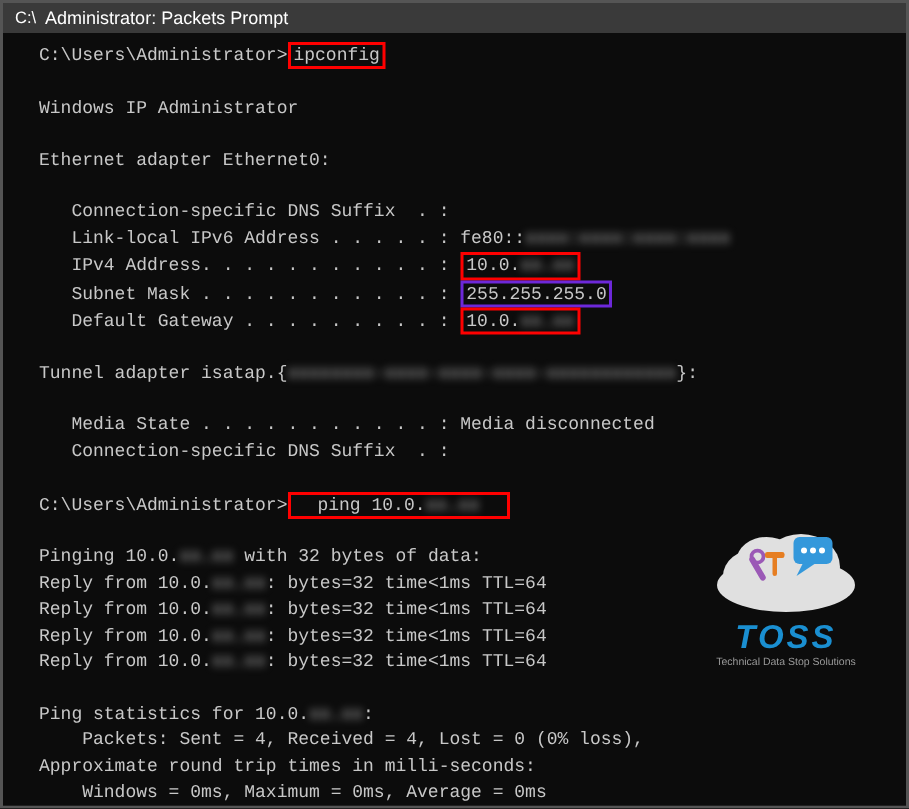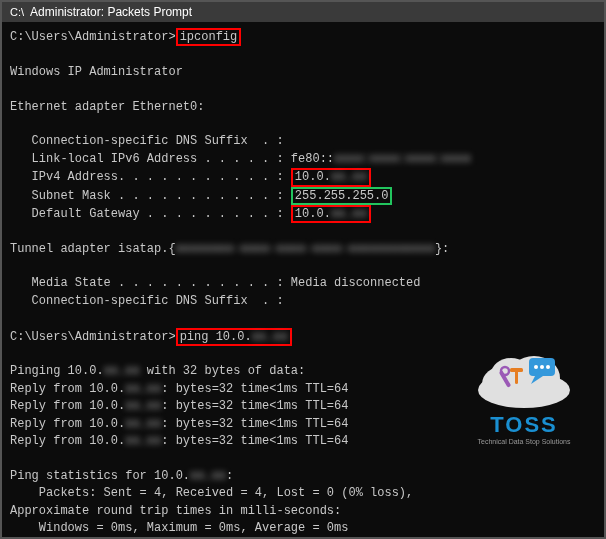--- a/index.html
+++ b/index.html
@@ -38,20 +38,21 @@
       flex: 1;
       padding: 6px 8px;
       overflow: hidden;
       position: relative;
     }
 
     .line {
       line-height: 1.45;
       white-space: pre;
       color: #c8c8c8;
+      margin-left: 16px;
     }
 
     
     .logo-area {
       position: absolute;
       right: 10px;
       bottom: 90px;
       width: 140px;
       height: 100px;
       display: flex;
@@ -60,20 +61,21 @@
       justify-content: center;
     }
 
     .toss-text {
       font-family: Arial, sans-serif;
       font-size: 22px;
       font-weight: bold;
       color: #1a8fd1;
       letter-spacing: 2px;
       margin-top: 2px;
+      font-style: italic;
     }
 
     .toss-subtext {
       font-family: Arial, sans-serif;
       font-size: 7px;
       color: #999;
       text-align: center;
       line-height: 1.2;
     }
 
@@ -97,32 +99,32 @@
     <div class="line">&nbsp;</div>
     <div class="line">Windows IP Administrator</div>
     <div class="line">&nbsp;</div>
     <div class="line">Ethernet adapter Ethernet0:</div>
     <div class="line">&nbsp;</div>
     <div class="line">   Connection-specific DNS Suffix  . :</div>
     <div class="line">   Link-local IPv6 Address . . . . . : fe80::<span class="blurred">xxxx:xxxx:xxxx:xxxx</span></div>
 
     <div class="line">   IPv4 Address. . . . . . . . . . . : <span style="border:2px solid red; padding:0 2px; display:inline-block; line-height:1.2;">10.0.<span class="blurred">xx.xx</span></span></div>
 
-    <div class="line">   Subnet Mask . . . . . . . . . . . : <span style="border:2px solid #22c55e; padding:0 2px; display:inline-block; line-height:1.2;">255.255.255.0</span></div>
+    <div class="line">   Subnet Mask . . . . . . . . . . . : <span style="border:2px solid #6d28d9; padding:0 2px; display:inline-block; line-height:1.2;">255.255.255.0</span></div>
 
     <div class="line">   Default Gateway . . . . . . . . . : <span style="border:2px solid red; padding:0 2px; display:inline-block; line-height:1.2;">10.0.<span class="blurred">xx.xx</span></span></div>
 
     <div class="line">&nbsp;</div>
     <div class="line">Tunnel adapter isatap.{<span class="blurred">xxxxxxxx-xxxx-xxxx-xxxx-xxxxxxxxxxxx</span>}:</div>
     <div class="line">&nbsp;</div>
     <div class="line">   Media State . . . . . . . . . . . : Media disconnected</div>
     <div class="line">   Connection-specific DNS Suffix  . :</div>
     <div class="line">&nbsp;</div>
 
-    <div class="line">C:\Users\Administrator&gt;<span style="border:2px solid red; padding:0 2px; display:inline-block; line-height:1.2;">ping 10.0.<span class="blurred">xx.xx</span></span></div>
+    <div class="line">C:\Users\Administrator&gt;<span style="border:2px solid red; padding:0 18px; display:inline-block; line-height:1.2;">ping 10.0.<span class="blurred">xx.xx</span></span></div>
 
     <div class="line">&nbsp;</div>
     <div class="line">Pinging 10.0.<span class="blurred">xx.xx</span> with 32 bytes of data:</div>
     <div class="line">Reply from 10.0.<span class="blurred">xx.xx</span>: bytes=32 time&lt;1ms TTL=64</div>
     <div class="line">Reply from 10.0.<span class="blurred">xx.xx</span>: bytes=32 time&lt;1ms TTL=64</div>
     <div class="line">Reply from 10.0.<span class="blurred">xx.xx</span>: bytes=32 time&lt;1ms TTL=64</div>
     <div class="line">Reply from 10.0.<span class="blurred">xx.xx</span>: bytes=32 time&lt;1ms TTL=64</div>
     <div class="line">&nbsp;</div>
     <div class="line">Ping statistics for 10.0.<span class="blurred">xx.xx</span>:</div>
     <div class="line">    Packets: Sent = 4, Received = 4, Lost = 0 (0% loss),</div>

